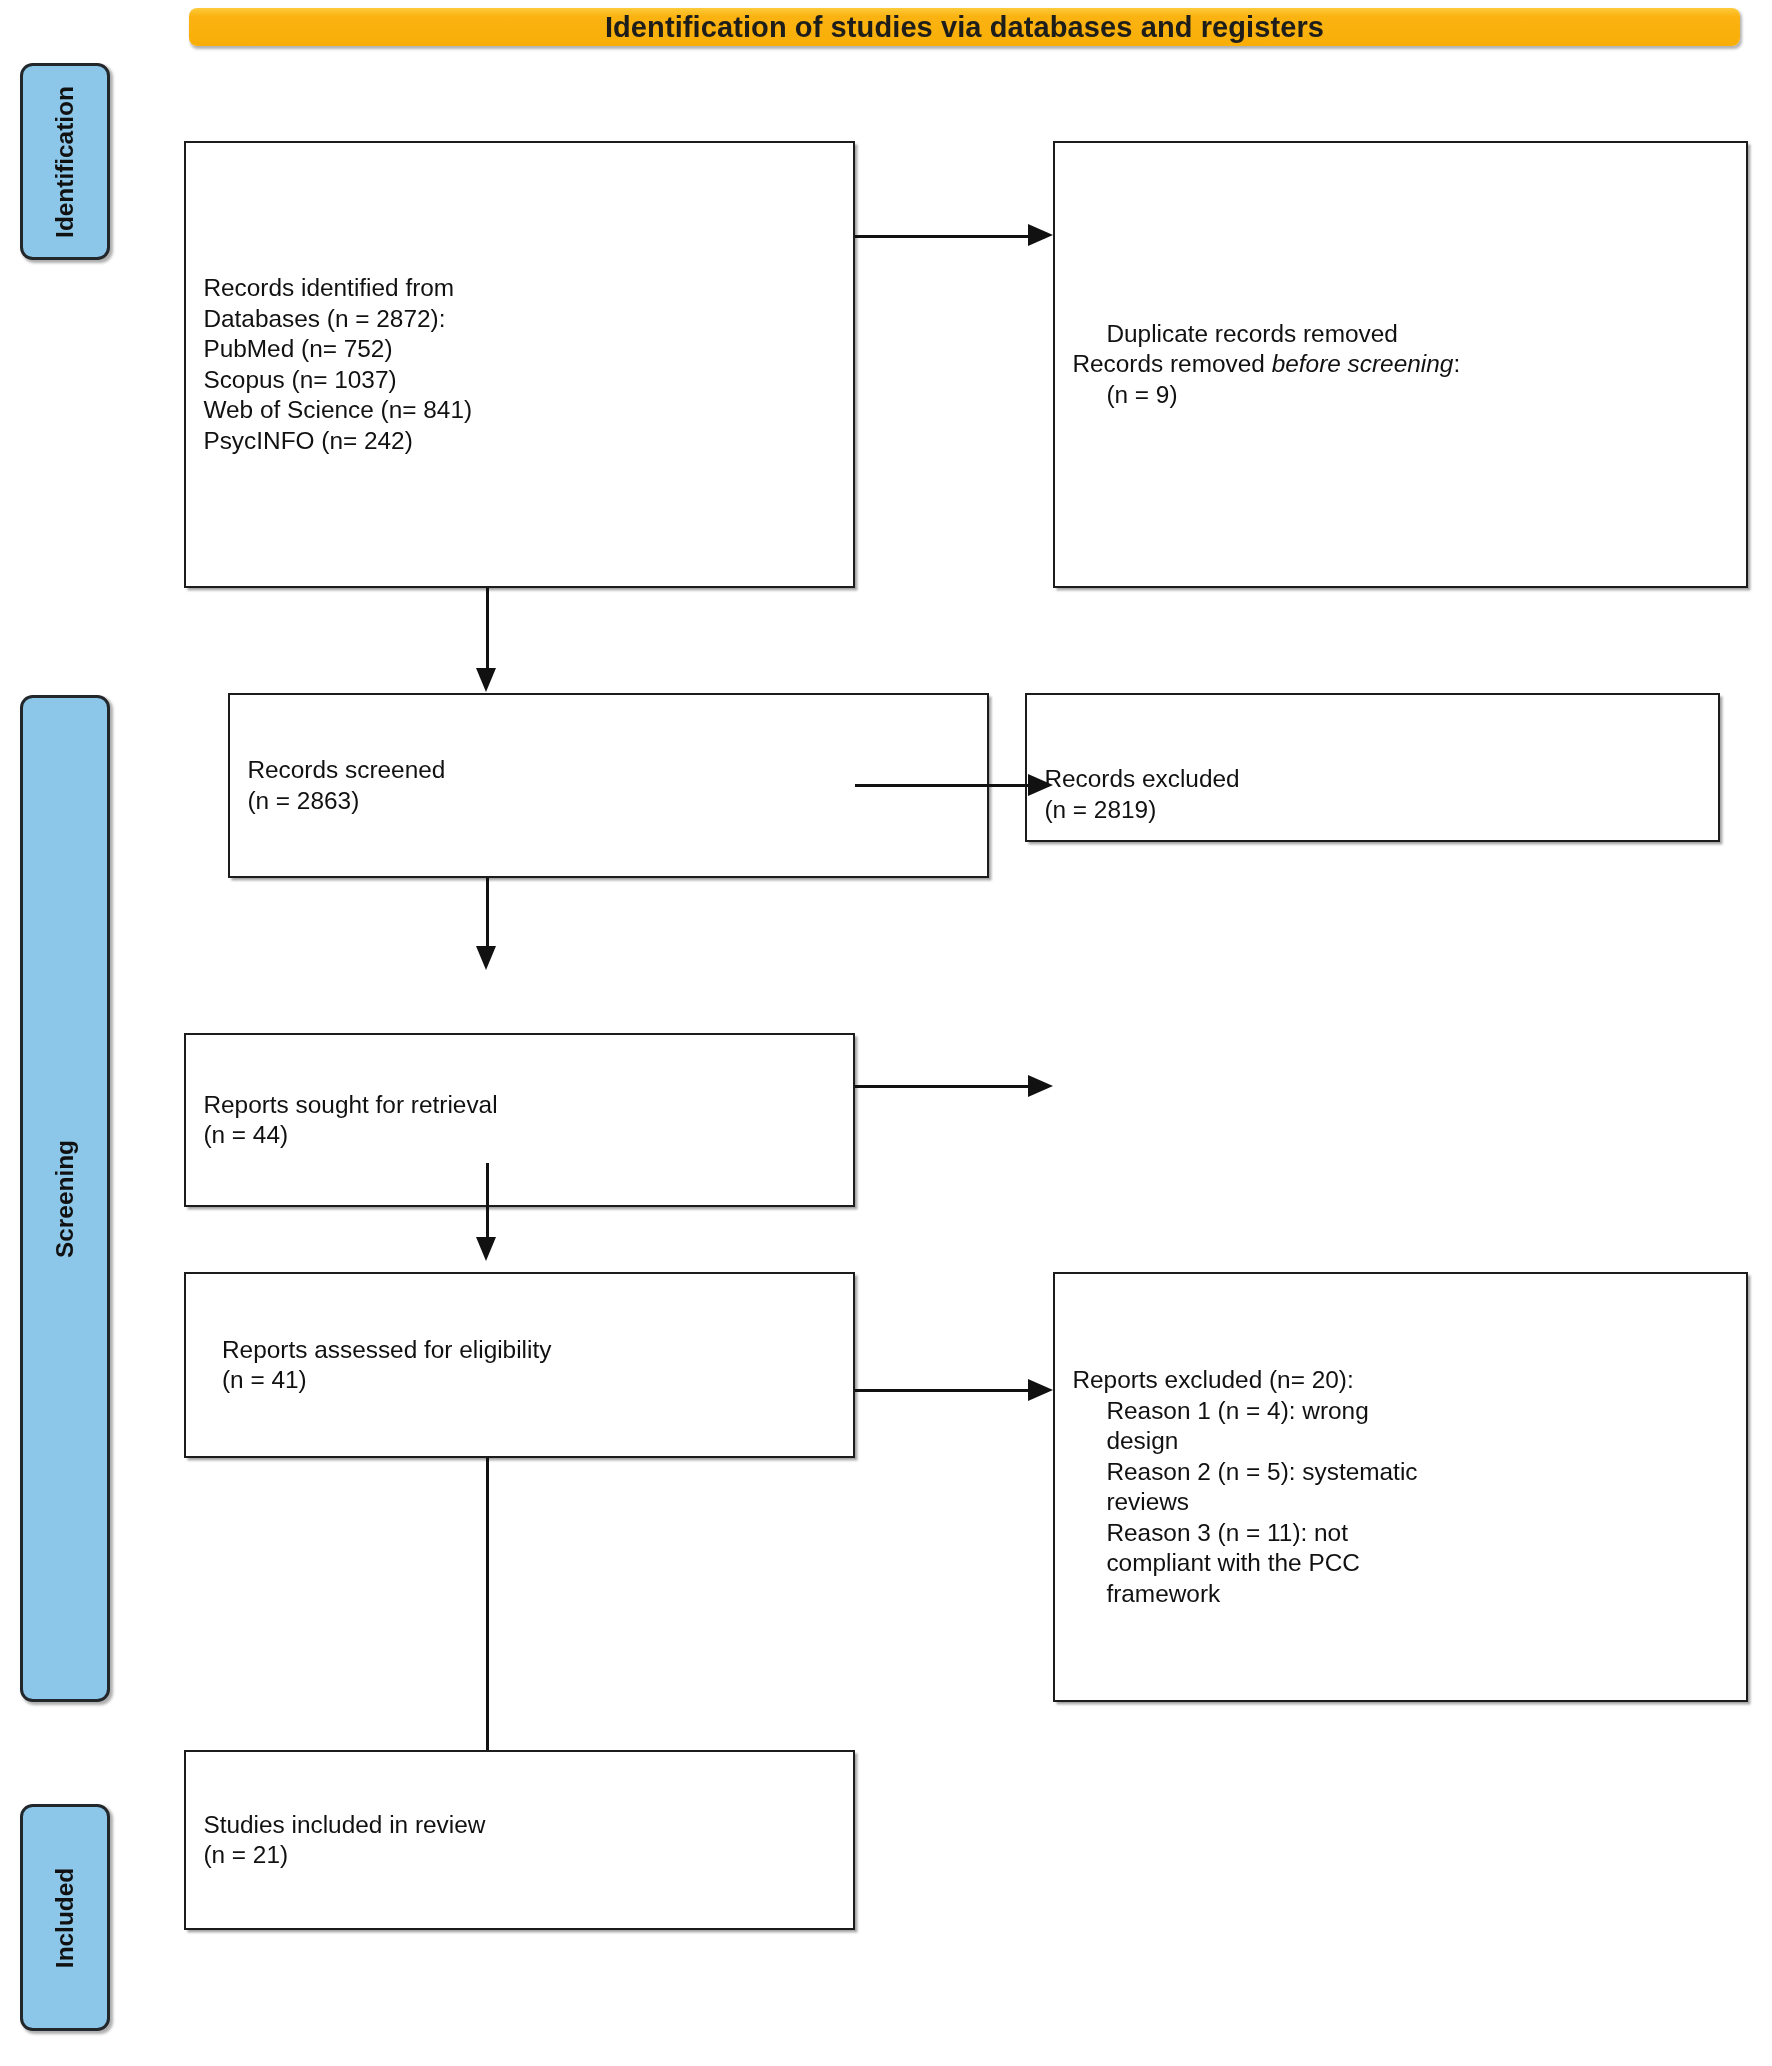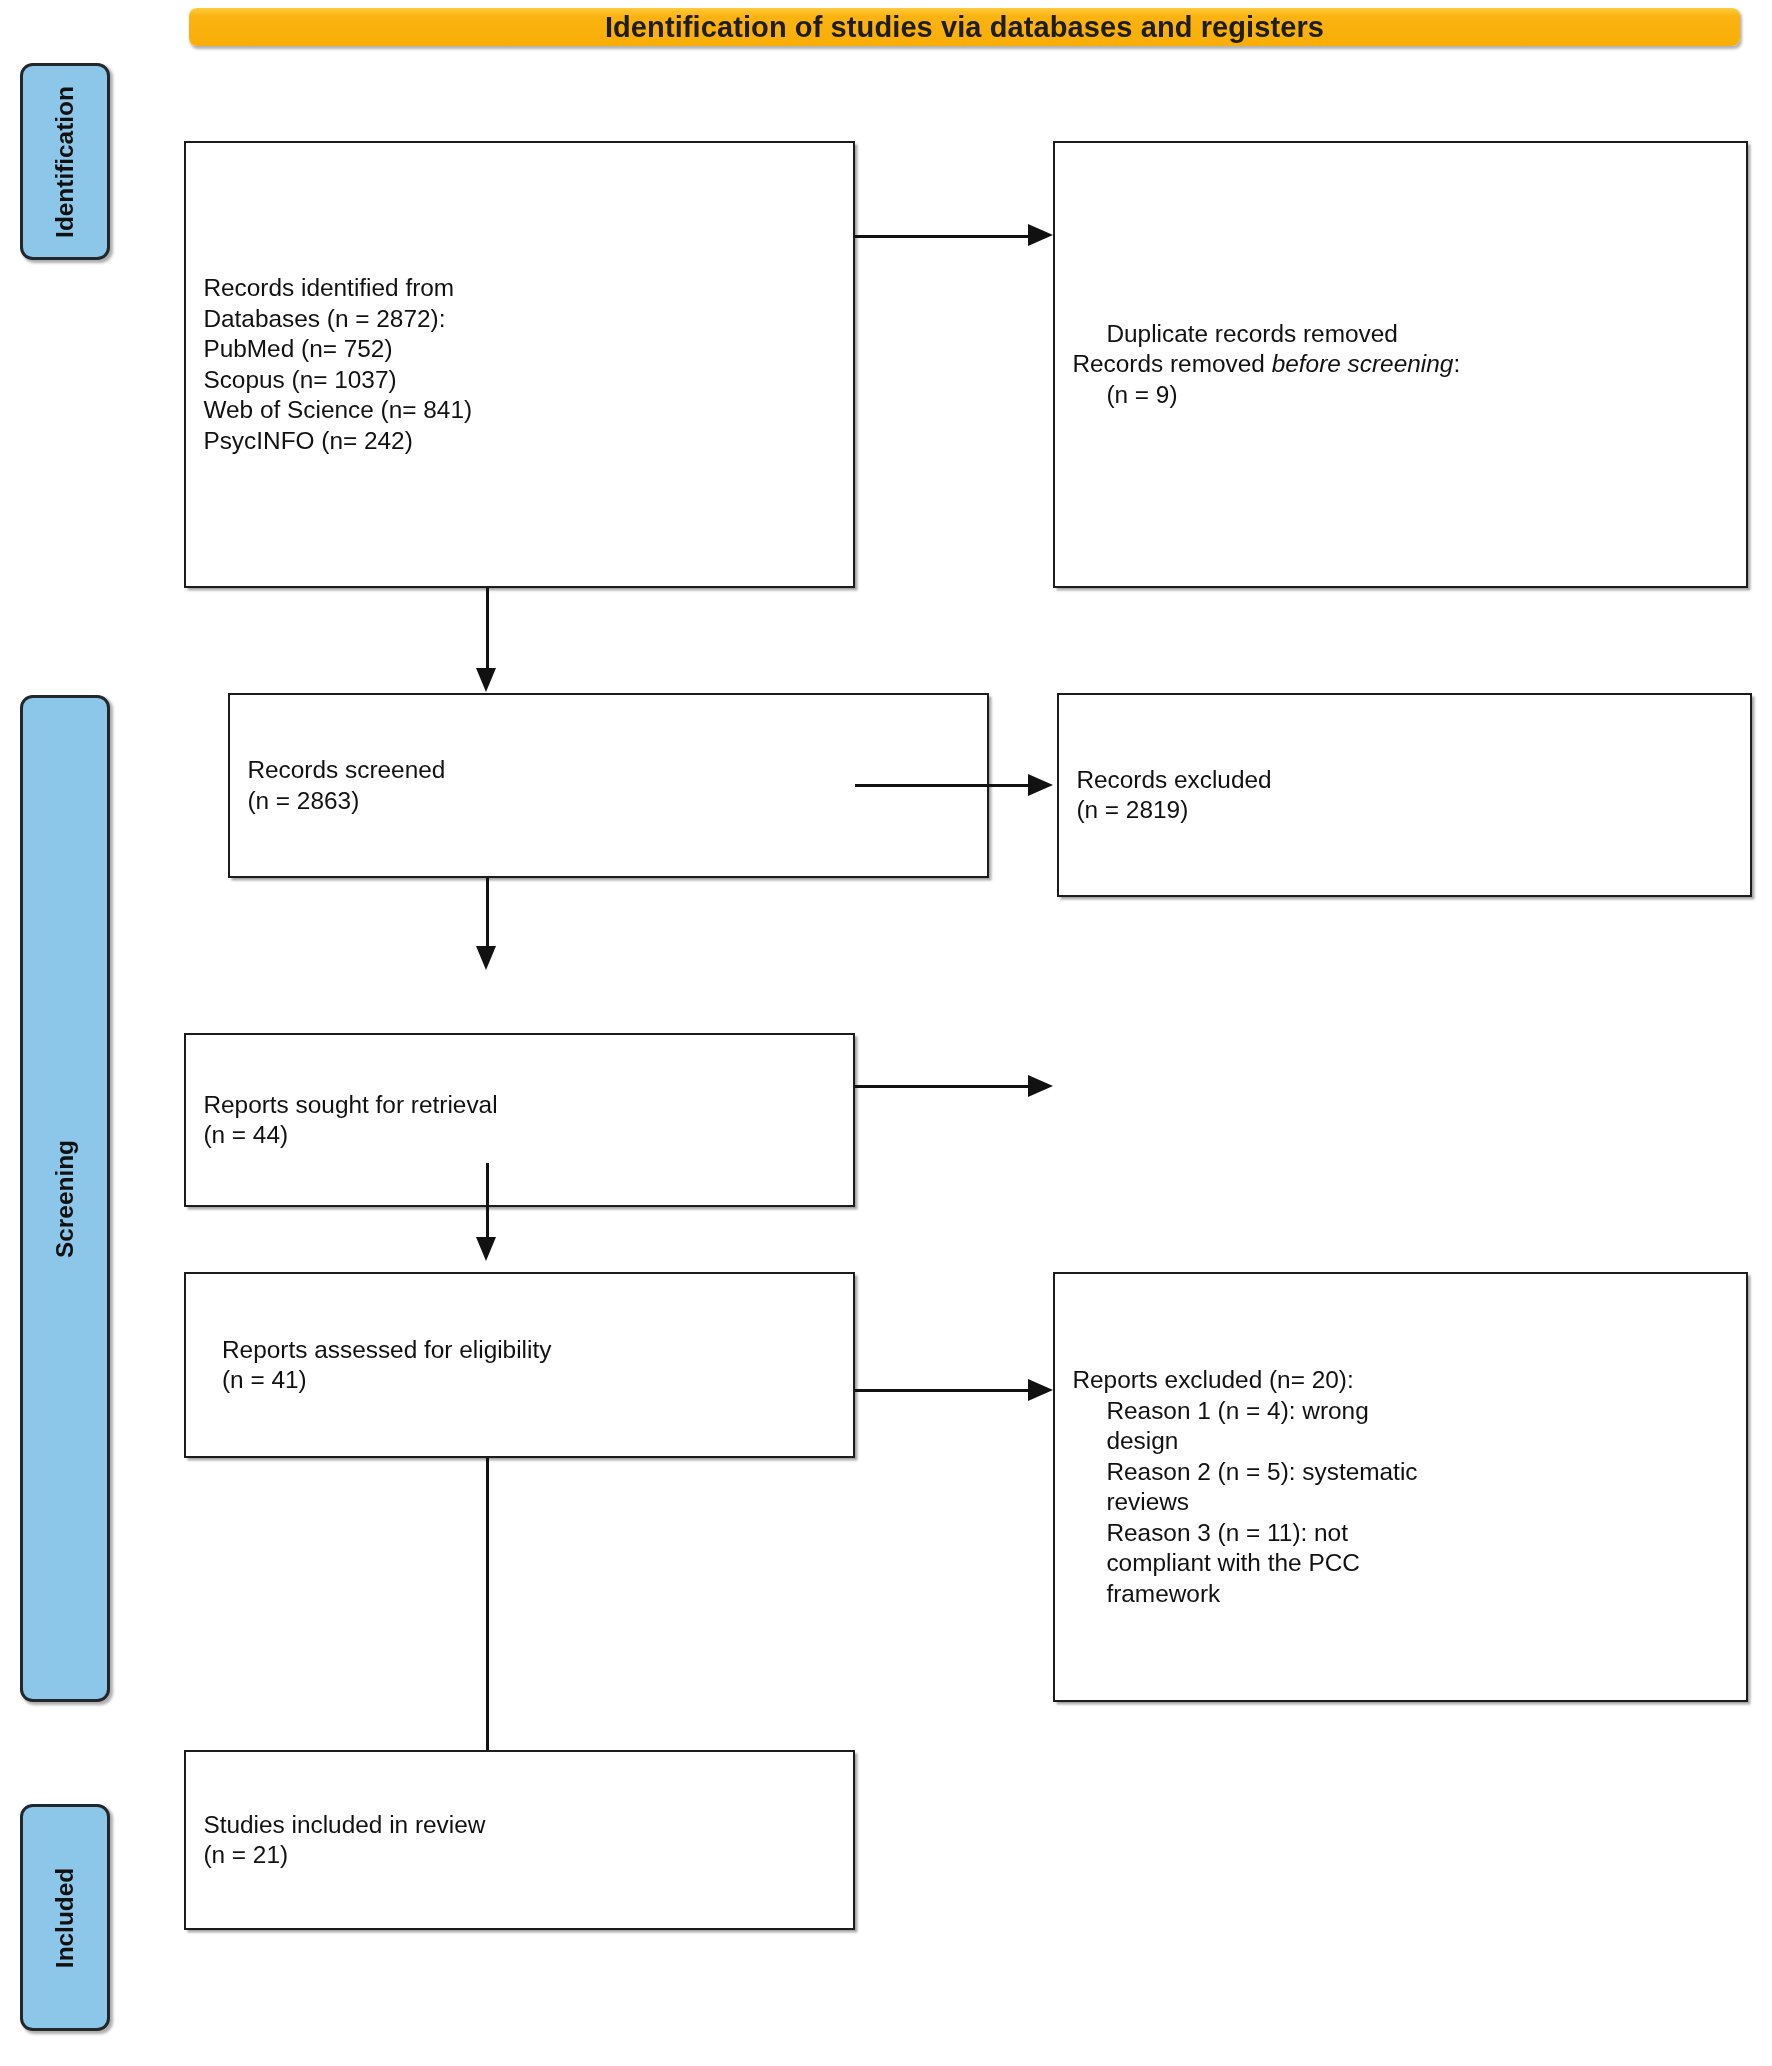--- a/index.html
+++ b/index.html
@@ -159,21 +159,21 @@
   <div class="hhead" style="left:1028px; top:224px;"></div>
 
   <div class="vline" style="left:486px; top:588px; height:81px;"></div>
   <div class="vhead" style="left:476px; top:668px;"></div>
 
   <div class="box" style="left:184px; top:693px; width:761px; height:185px;margin-left:44px;">
     <div class="line">Records screened</div>
     <div class="line">(n = 2863)</div>
   </div>
 
-  <div class="box" style="left:1057px; top:693px; width:695px; height:204px;">
+  <div class="box" style="left:1025px; top:693px; width:695px; height:149px;justify-content:flex-end;">
     <div class="line">Records excluded</div>
     <div class="line">(n = 2819)</div>
   </div>
 
   <div class="hline" style="left:855px; top:784px; width:174px;"></div>
   <div class="hhead" style="left:1028px; top:774px;"></div>
 
   <div class="vline" style="left:486px; top:878px; height:70px;"></div>
   <div class="vhead" style="left:476px; top:946px;"></div>
 

